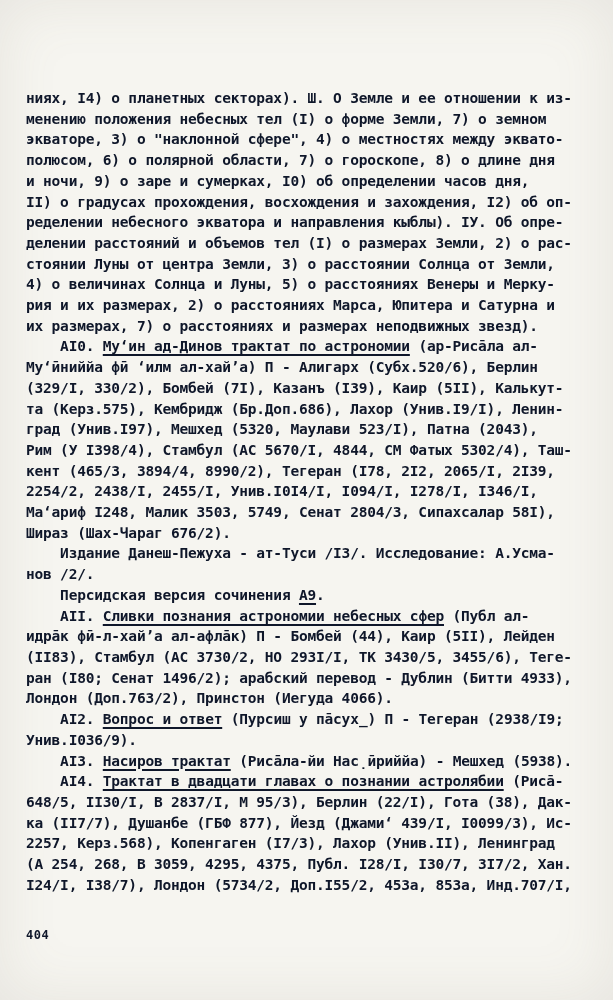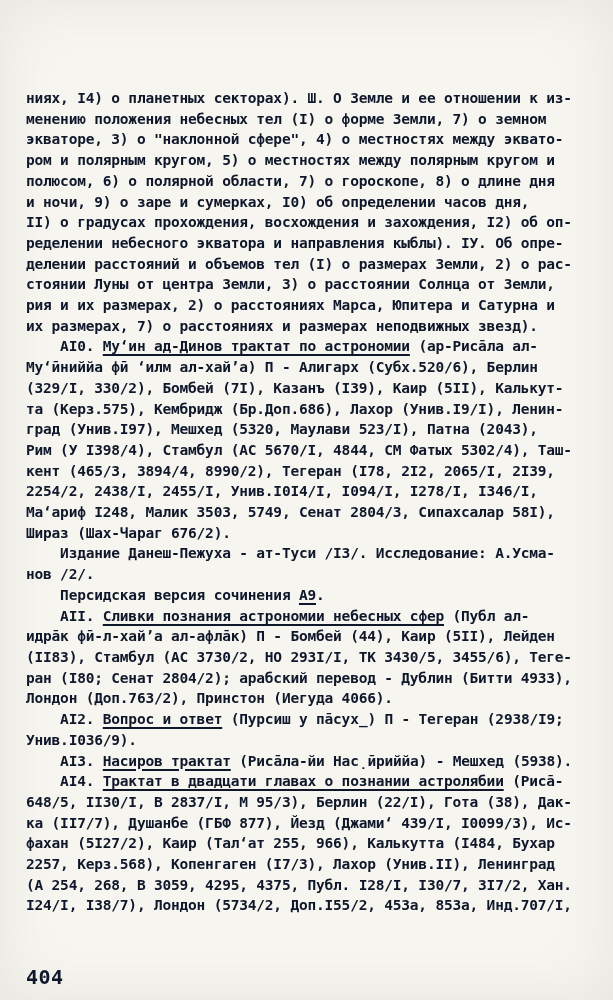--- a/index.html
+++ b/index.html
@@ -24,65 +24,64 @@
     line-height:20.7px;
     letter-spacing:-0.2px;
   }
   .u{
     text-decoration:underline;
     text-decoration-thickness:1.5px;
     text-underline-offset:3px;
   }
   .pagenum{
     position:absolute;
-    left:26px;top:965px;
-    font-size:20px;
+    left:26px;top:928px;
+    font-size:12px;
     letter-spacing:0.5px;
   }
 </style>
 </head>
 <body>
 
 <div class="page" style="background: rgb(246, 245, 240); color: #0f172a;">
   <div class="textblock">
       <div class="line"><span>ниях, I4) о планетных секторах). Ш. О Земле и ее отношении к из-</span></div>
       <div class="line"><span>менению положения небесных тел (I) о форме Земли, 7) о земном</span></div>
       <div class="line"><span>экваторе, 3) о "наклонной сфере", 4) о местностях между эквато-</span></div>
-      <div class="line"><span>ром и полярным кругом, 5) о местностях между полярным кругом и</span></div>
       <div class="line"><span>полюсом, 6) о полярной области, 7) о гороскопе, 8) о длине дня</span></div>
       <div class="line"><span>и ночи, 9) о заре и сумерках, I0) об определении часов дня,</span></div>
       <div class="line"><span>II) о градусах прохождения, восхождения и захождения, I2) об оп-</span></div>
       <div class="line"><span>ределении небесного экватора и направления кыблы). IУ. Об опре-</span></div>
       <div class="line"><span>делении расстояний и объемов тел (I) о размерах Земли, 2) о рас-</span></div>
       <div class="line"><span>стоянии Луны от центра Земли, 3) о расстоянии Солнца от Земли,</span></div>
+      <div class="line"><span>4) о величинах Солнца и Луны, 5) о расстояниях Венеры и Мерку-</span></div>
       <div class="line"><span>рия и их размерах, 2) о расстояниях Марса, Юпитера и Сатурна и</span></div>
       <div class="line"><span>их размерах, 7) о расстояниях и размерах неподвижных звезд).</span></div>
       <div class="line"><span>    АI0. </span><span class="u">Му‘ин ад-Динов трактат по астрономии</span><span> (ар-Рисāла ал-</span></div>
       <div class="line"><span>Му‘ӣниййа фӣ ‘илм ал-хай’а) П - Алигарх (Субх.520/6), Берлин</span></div>
       <div class="line"><span>(329/I, 330/2), Бомбей (7I), Казанъ (I39), Каир (5II), Калькут-</span></div>
       <div class="line"><span>та (Керз.575), Кембридж (Бр.Доп.686), Лахор (Унив.I9/I), Ленин-</span></div>
       <div class="line"><span>град (Унив.I97), Мешхед (5320, Маулави 523/I), Патна (2043),</span></div>
       <div class="line"><span>Рим (У I398/4), Стамбул (АС 5670/I, 4844, СМ Фатых 5302/4), Таш-</span></div>
       <div class="line"><span>кент (465/3, 3894/4, 8990/2), Тегеран (I78, 2I2, 2065/I, 2I39,</span></div>
       <div class="line"><span>2254/2, 2438/I, 2455/I, Унив.I0I4/I, I094/I, I278/I, I346/I,</span></div>
       <div class="line"><span>Ма‘ариф I248, Малик 3503, 5749, Сенат 2804/3, Сипахсалар 58I),</span></div>
       <div class="line"><span>Шираз (Шах-Чараг 676/2).</span></div>
       <div class="line"><span>    Издание Данеш-Пежуха - ат-Туси /I3/. Исследование: А.Усма-</span></div>
       <div class="line"><span>нов /2/.</span></div>
       <div class="line"><span>    Персидская версия сочинения </span><span class="u">А9</span><span>.</span></div>
       <div class="line"><span>    АII. </span><span class="u">Сливки познания астрономии небесных сфер</span><span> (Публ ал-</span></div>
       <div class="line"><span>идрāк фӣ-л-хай’а ал-афлāк) П - Бомбей (44), Каир (5II), Лейден</span></div>
       <div class="line"><span>(II83), Стамбул (АС 3730/2, НО 293I/I, ТК 3430/5, 3455/6), Теге-</span></div>
-      <div class="line"><span>ран (I80; Сенат 2804/2); арабский перевод - Дублин (Битти 4933),</span></div>
+      <div class="line"><span>ран (I80; Сенат 1496/2); арабский перевод - Дублин (Битти 4933),</span></div>
       <div class="line"><span>Лондон (Доп.763/2), Принстон (Иегуда 4066).</span></div>
       <div class="line"><span>    АI2. </span><span class="u">Вопрос и ответ</span><span> (Пурсиш у пāсух̲) П - Тегеран (2938/I9;</span></div>
       <div class="line"><span>Унив.I036/9).</span></div>
       <div class="line"><span>    АI3. </span><span class="u">Насиров трактат</span><span> (Рисāла-йи Нас̣ӣриййа) - Мешхед (5938).</span></div>
       <div class="line"><span>    АI4. </span><span class="u">Трактат в двадцати главах о познании астролябии</span><span> (Рисā-</span></div>
       <div class="line"><span>648/5, II30/I, В 2837/I, М 95/3), Берлин (22/I), Гота (38), Дак-</span></div>
       <div class="line"><span>ка (II7/7), Душанбе (ГБФ 877), Йезд (Джами‘ 439/I, I0099/3), Ис-</span></div>
-      <div class="line"><span>фахан (5I27/2), Каир (Тал‘ат 255, 966), Калькутта (I484, Бухар</span></div>
       <div class="line"><span>2257, Керз.568), Копенгаген (I7/3), Лахор (Унив.II), Ленинград</span></div>
       <div class="line"><span>(А 254, 268, В 3059, 4295, 4375, Публ. I28/I, I30/7, 3I7/2, Хан.</span></div>
       <div class="line"><span>I24/I, I38/7), Лондон (5734/2, Доп.I55/2, 453а, 853а, Инд.707/I,</span></div>
     </div>
   <div class="pagenum">404</div>
 </div>
 
 </body></html>

